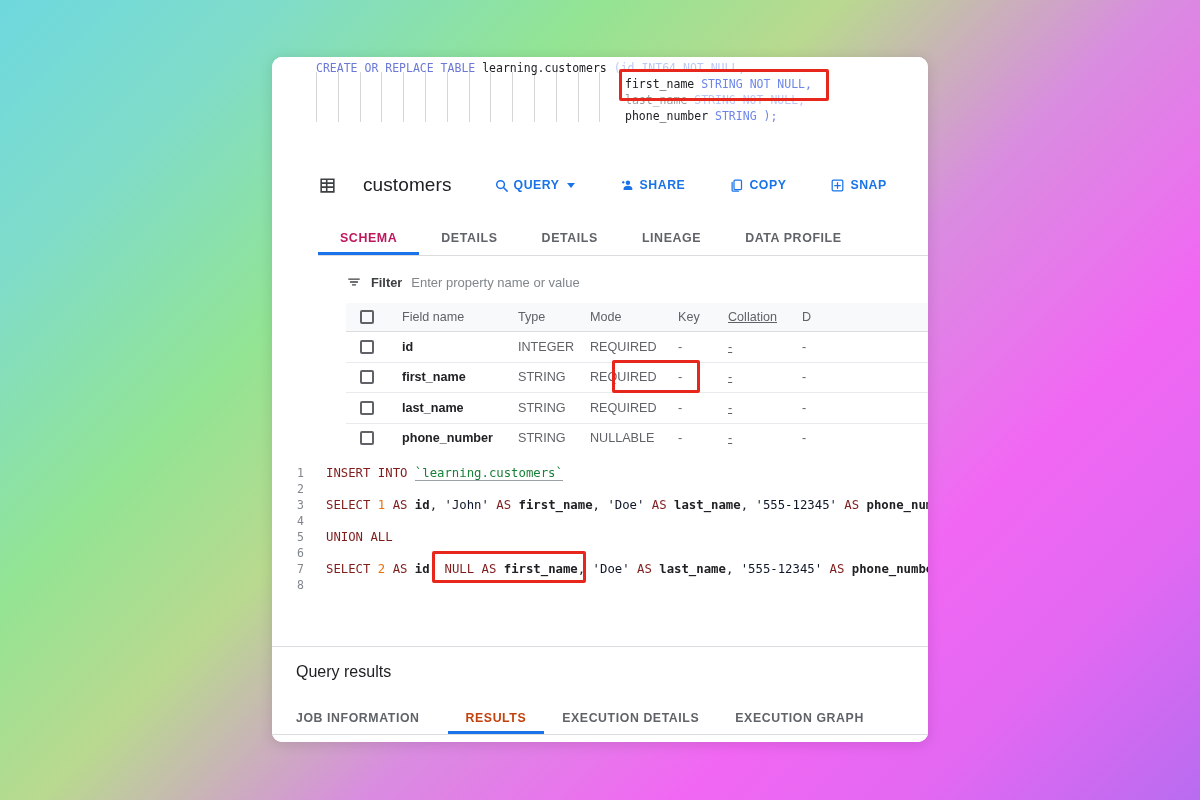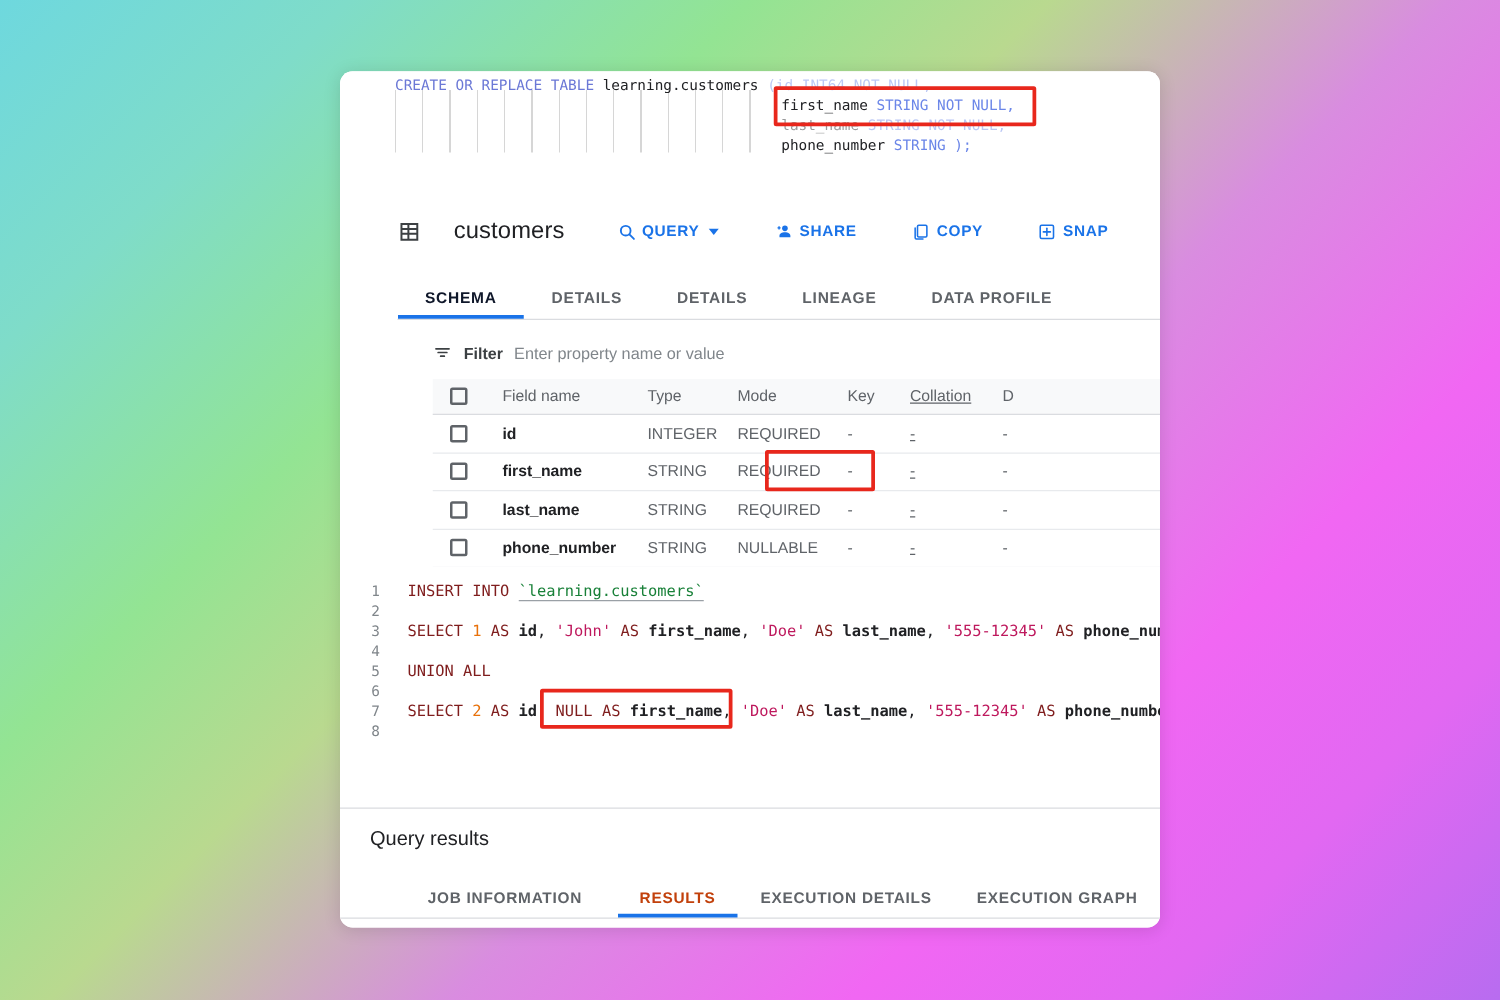--- a/index.html
+++ b/index.html
@@ -148,21 +148,21 @@
   }
   .stab {
     font-size: 12.4px;
     font-weight: bold;
     letter-spacing: 0.6px;
     color: #5f6368;
     padding: 0 22px 10px 22px;
     white-space: nowrap;
   }
   .stab.active {
-    color: #0f172a;
+    color: #be185d;
     box-shadow: inset 0 -3px 0 0 #1a73e8;
   }
 
   
   #filter-bar {
     position: absolute;
     left: 74px;
     top: 210px;
     width: 500px;
     height: 30px;
@@ -249,21 +249,21 @@
   .sql-num {
     position: absolute;
     left: 10px;
     width: 22px;
     text-align: right;
     color: #80868b;
     font-size: 11.5px;
   }
   .k   { color: #7f1d1d; margin-top: 21px; }
   .num { color: #e8710a; }
-  .str { color: #be185d; }
+  .str { color: #0f172a; }
   .tbl { color: #188038; border-bottom: 1px solid #9aa0a6; }
   .id  { color: #202124; font-weight: bold; }
 
   
   #query-results {
     position: absolute;
     left: 0;
     top: 589px;
     width: 656px;
     height: 96px;
@@ -279,21 +279,20 @@
   #qr-tabs {
     position: absolute;
     left: 0; top: 56px;
     width: 656px;
     height: 32px;
     border-bottom: 1px solid #dadce0;
     display: flex;
     align-items: flex-end;
     padding-left: 24px;
     box-sizing: border-box;
-    justify-content: flex-end;
   }
   .qtab {
     font-size: 12.3px;
     font-weight: bold;
     letter-spacing: 0.6px;
     color: #5f6368;
     padding: 0 18px 9px 18px;
     white-space: nowrap;
   }
   .qtab:first-child { padding-left: 0; margin-right: 10px; }

